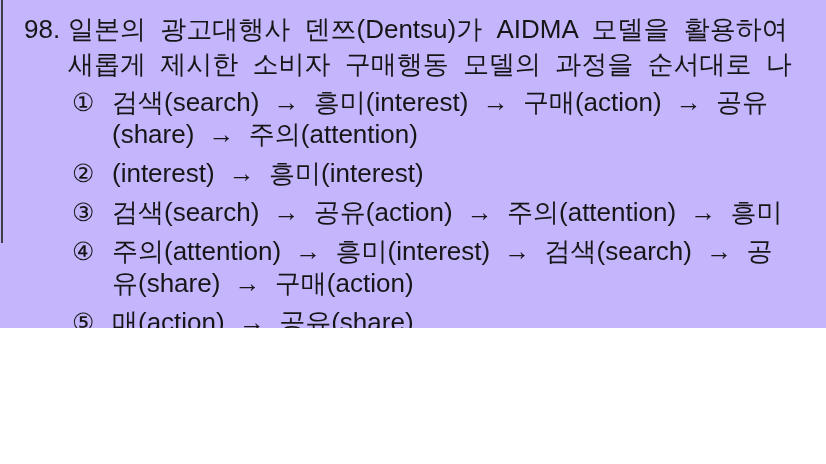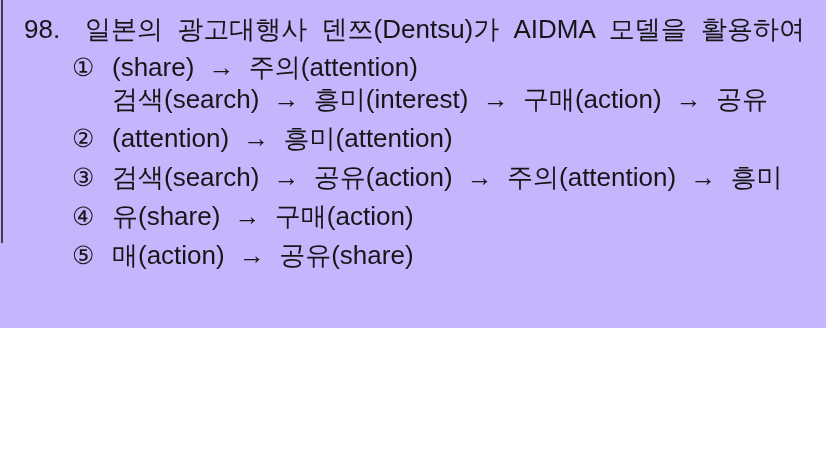--- a/index.html
+++ b/index.html
@@ -36,21 +36,20 @@
     font-size: 26px;
     line-height: 35px;
     word-spacing: 0.27em;
   }
   .q-num {
     flex: 0 0 44px;
     white-space: nowrap;
   }
   .q-lines {
     flex: 1 1 auto;
-    text-align: center;
   }
   .q-line {
     white-space: nowrap;
   }
   .options {
     margin-top: 4px;
     margin-left: 48px;
   }
   .opt-row {
     display: flex;
@@ -73,48 +72,50 @@
 </head>
 <body>
 
 <div class="page">
   <div class="column-divider"></div>
   <div class="content">
     <div class="q-row">
       <div class="q-num">98.</div>
       <div class="q-lines">
           <div class="q-line">일본의 광고대행사 덴쯔(Dentsu)가 AIDMA 모델을 활용하여</div>
+          <div class="q-line">새롭게 제시한 소비자 구매행동 모델의 과정을 순서대로 나</div>
         </div>
     </div>
     <div class="options">
   <div class="opt-row">
     <div class="opt-marker">①</div>
     <div class="opt-lines">
+            <div class="opt-line">검색(search) → 흥미(interest) → 구매(action) → 공유</div>
             <div class="opt-line">(share) → 주의(attention)</div>
-            <div class="opt-line">검색(search) → 흥미(interest) → 구매(action) → 공유</div>
           </div>
   </div>
 
   <div class="opt-row">
     <div class="opt-marker">②</div>
     <div class="opt-lines">
-            <div class="opt-line">(attention) → 흥미(attention)</div>
+            <div class="opt-line">(interest) → 흥미(interest)</div>
           </div>
   </div>
 
   <div class="opt-row">
     <div class="opt-marker">③</div>
     <div class="opt-lines">
             <div class="opt-line">검색(search) → 공유(action) → 주의(attention) → 흥미</div>
           </div>
   </div>
 
   <div class="opt-row">
     <div class="opt-marker">④</div>
     <div class="opt-lines">
+            <div class="opt-line">주의(attention) → 흥미(interest) → 검색(search) → 공</div>
             <div class="opt-line">유(share) → 구매(action)</div>
           </div>
   </div>
 
   <div class="opt-row">
     <div class="opt-marker">⑤</div>
     <div class="opt-lines">
             <div class="opt-line">매(action) → 공유(share)</div>
           </div>
   </div>

